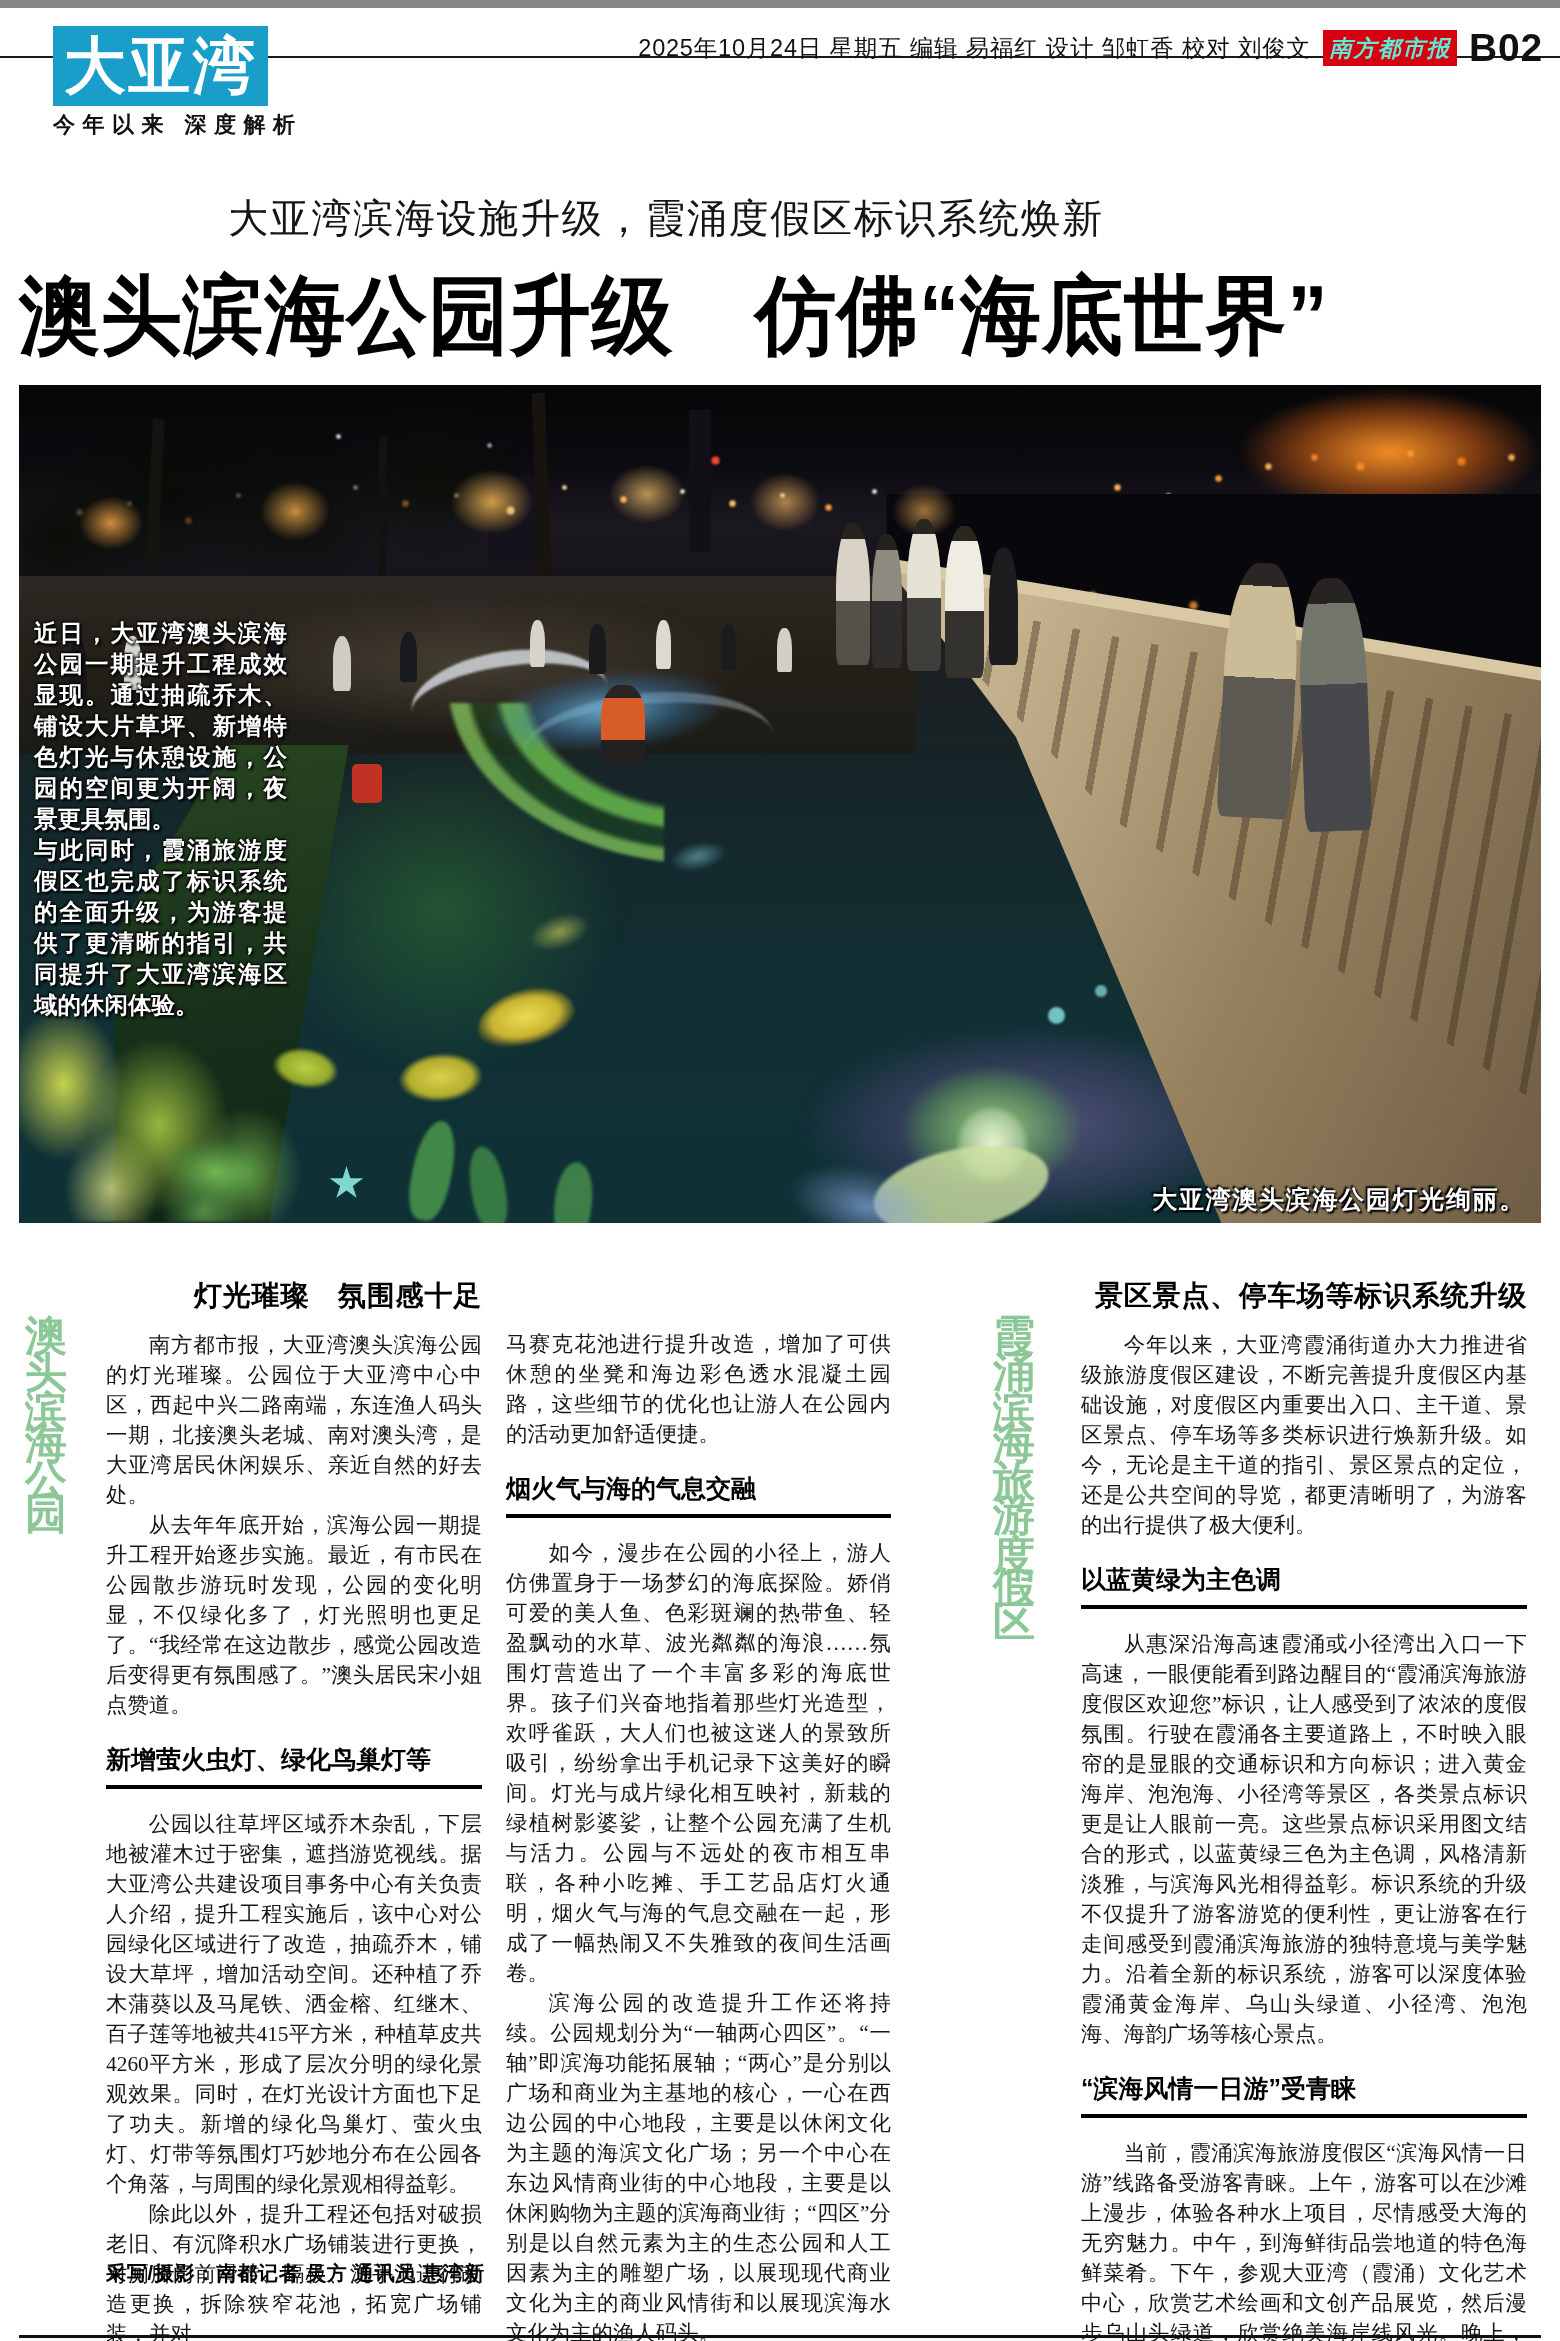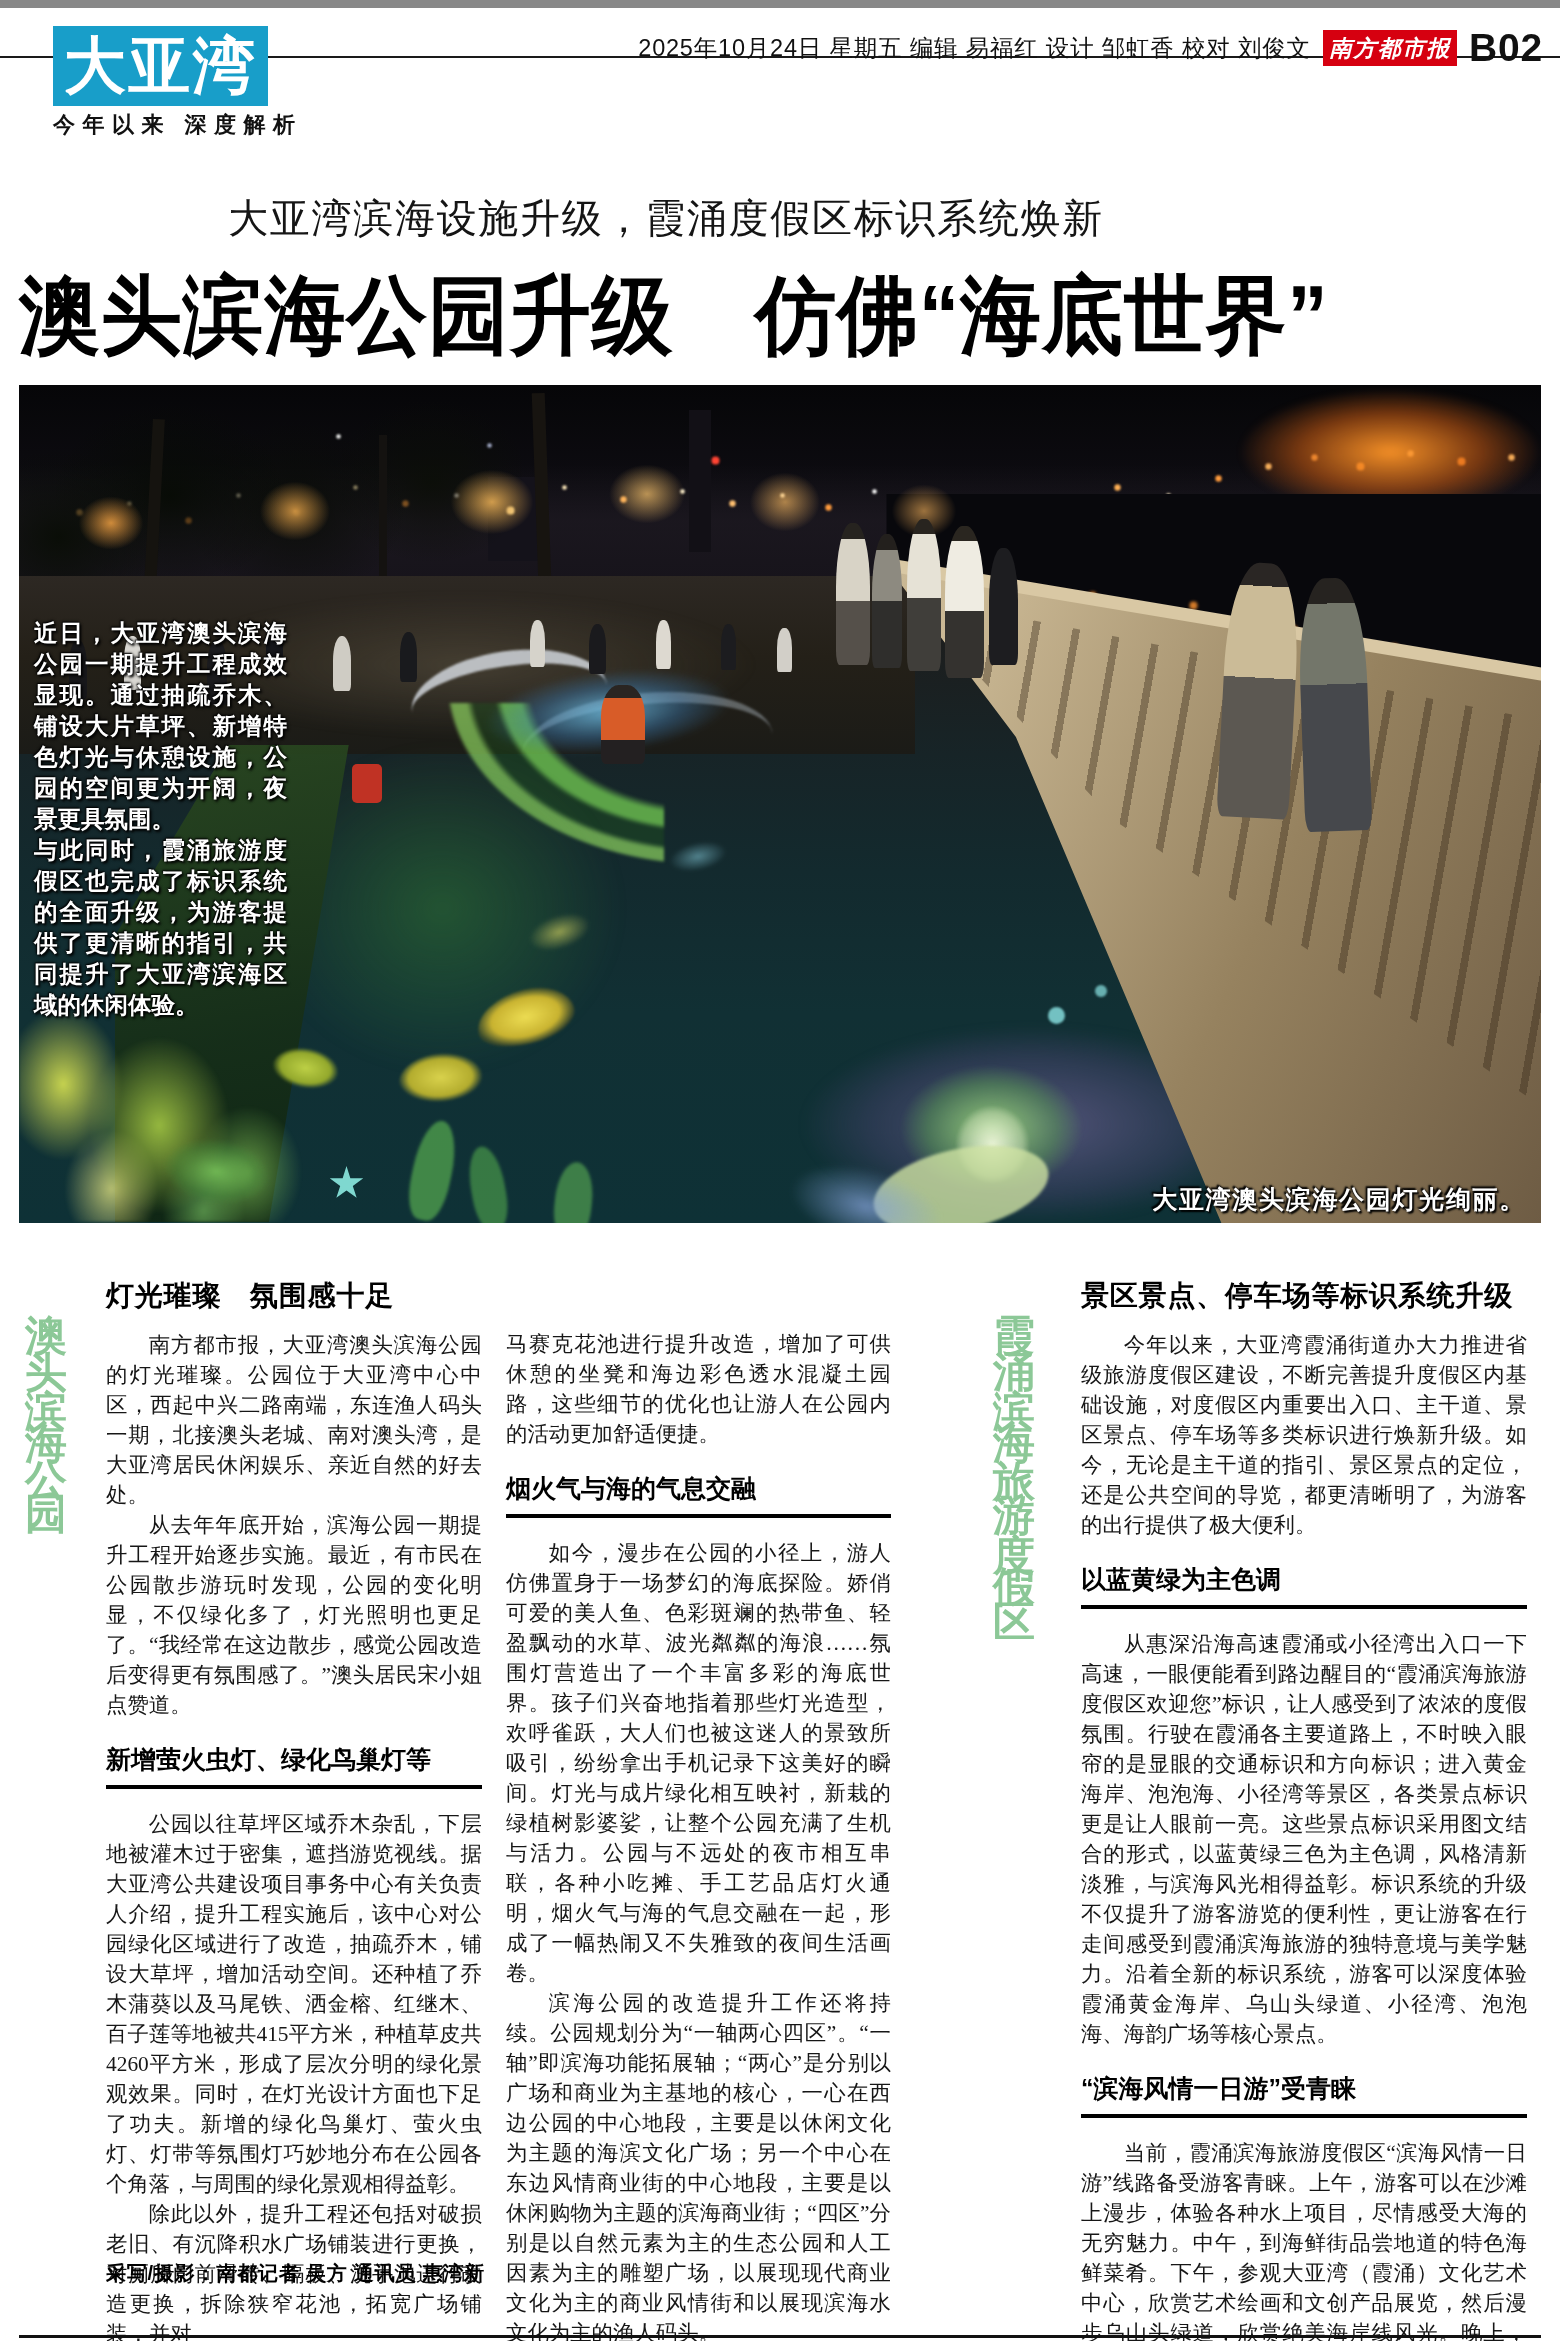--- a/index.html
+++ b/index.html
@@ -7,21 +7,21 @@
         font-family:"Liberation Sans",sans-serif;color:#111;margin-top:8px;}
   
   .top-rule{position:absolute;left:0;top:48px;width:1560px;height:1.7px;background:#1a1a1a;}
   .logo-box{position:absolute;left:53px;top:18.4px;width:215px;height:80px;background:#189ec9;
             display:flex;align-items:center;justify-content:center;}
   .logo-title{color:#fff;font-size:62px;font-weight:900;letter-spacing:2.5px;line-height:1;}
   .logo-sub{position:absolute;left:53px;top:102px;width:218px;font-size:22px;font-weight:700;
             letter-spacing:7.5px;color:#111;white-space:nowrap;}
   .meta{position:absolute;top:18.4px;right:17px;display:flex;align-items:center;gap:11.7px;}
   .meta-date{font-size:23.5px;color:#111;letter-spacing:0.8px;}
-  .nameplate{background:#d60010;color:#ffffff;font-family:"Liberation Serif",serif;
+  .nameplate{background:#d60010;color:#5eead4;font-family:"Liberation Serif",serif;
              font-weight:900;font-size:22.6px;padding:2.5px 6.7px;letter-spacing:1.7px;font-style:italic;}
   .pageno{font-size:39px;font-weight:900;letter-spacing:0.8px;}
   
   .headline{position:absolute;left:19px;top:183px;width:1294px;text-align:center;}
   .kicker{font-size:40px;font-weight:500;color:#151515;letter-spacing:1.7px;}
   .main-title{margin-top:13.4px;font-size:81px;font-weight:900;color:#000;letter-spacing:0.8px;
               white-space:nowrap;transform:scaleY(1.06);transform-origin:top center;}
   
   .photo{position:absolute;left:19px;top:377px;width:1522px;height:838px;overflow:hidden;
          background:linear-gradient(180deg,#060608 0%,#0d0c11 12%,#16141a 22%,#1c1e1e 31%,
@@ -34,21 +34,21 @@
            text-shadow:0 0 3.4px #000,1.7px 1.7px 2.5px #000,-0.8px -0.8px 1.7px #000;}
   .overlay-text p{margin:0;}
   
   .v-label{position:absolute;top:1273px;writing-mode:vertical-rl;text-orientation:upright;
            font-size:42px;font-weight:600;color:#8cc897;letter-spacing:36px;line-height:1;}
   .col{position:absolute;top:1271px;font-family:"Liberation Serif",serif;font-size:21.4px;
        line-height:30px;color:#161616;text-align:justify;}
   .col p{margin:0;text-indent:2em;}
   .col p.cont{text-indent:0;}
   .sec-head{font-family:"Liberation Sans",sans-serif;font-size:28px;line-height:34px;font-weight:900;
-            color:#000;margin:0 0 17px;letter-spacing:0.8px;text-align:left;}
+            color:#000;margin:0 0 17px;letter-spacing:0.8px;text-align:right;}
   .subhead{font-family:"Liberation Sans",sans-serif;font-size:25px;line-height:28.5px;font-weight:800;
            color:#000;padding:25px 0 11.7px;border-bottom:4.2px solid #000;margin:0 0 20px;text-align:left;}
   .byline{position:absolute;left:106px;top:2252px;width:385px;font-size:20px;font-weight:800;
           color:#000000;letter-spacing:0.8px;}
   .bottom-rule{position:absolute;left:19px;top:2327px;width:1522px;height:2.5px;background:#111;}
   
   .dots{width:3.4px;height:3.4px;border-radius:50%;filter:blur(0.8px);}
 </style>
 </head>
 <body>

